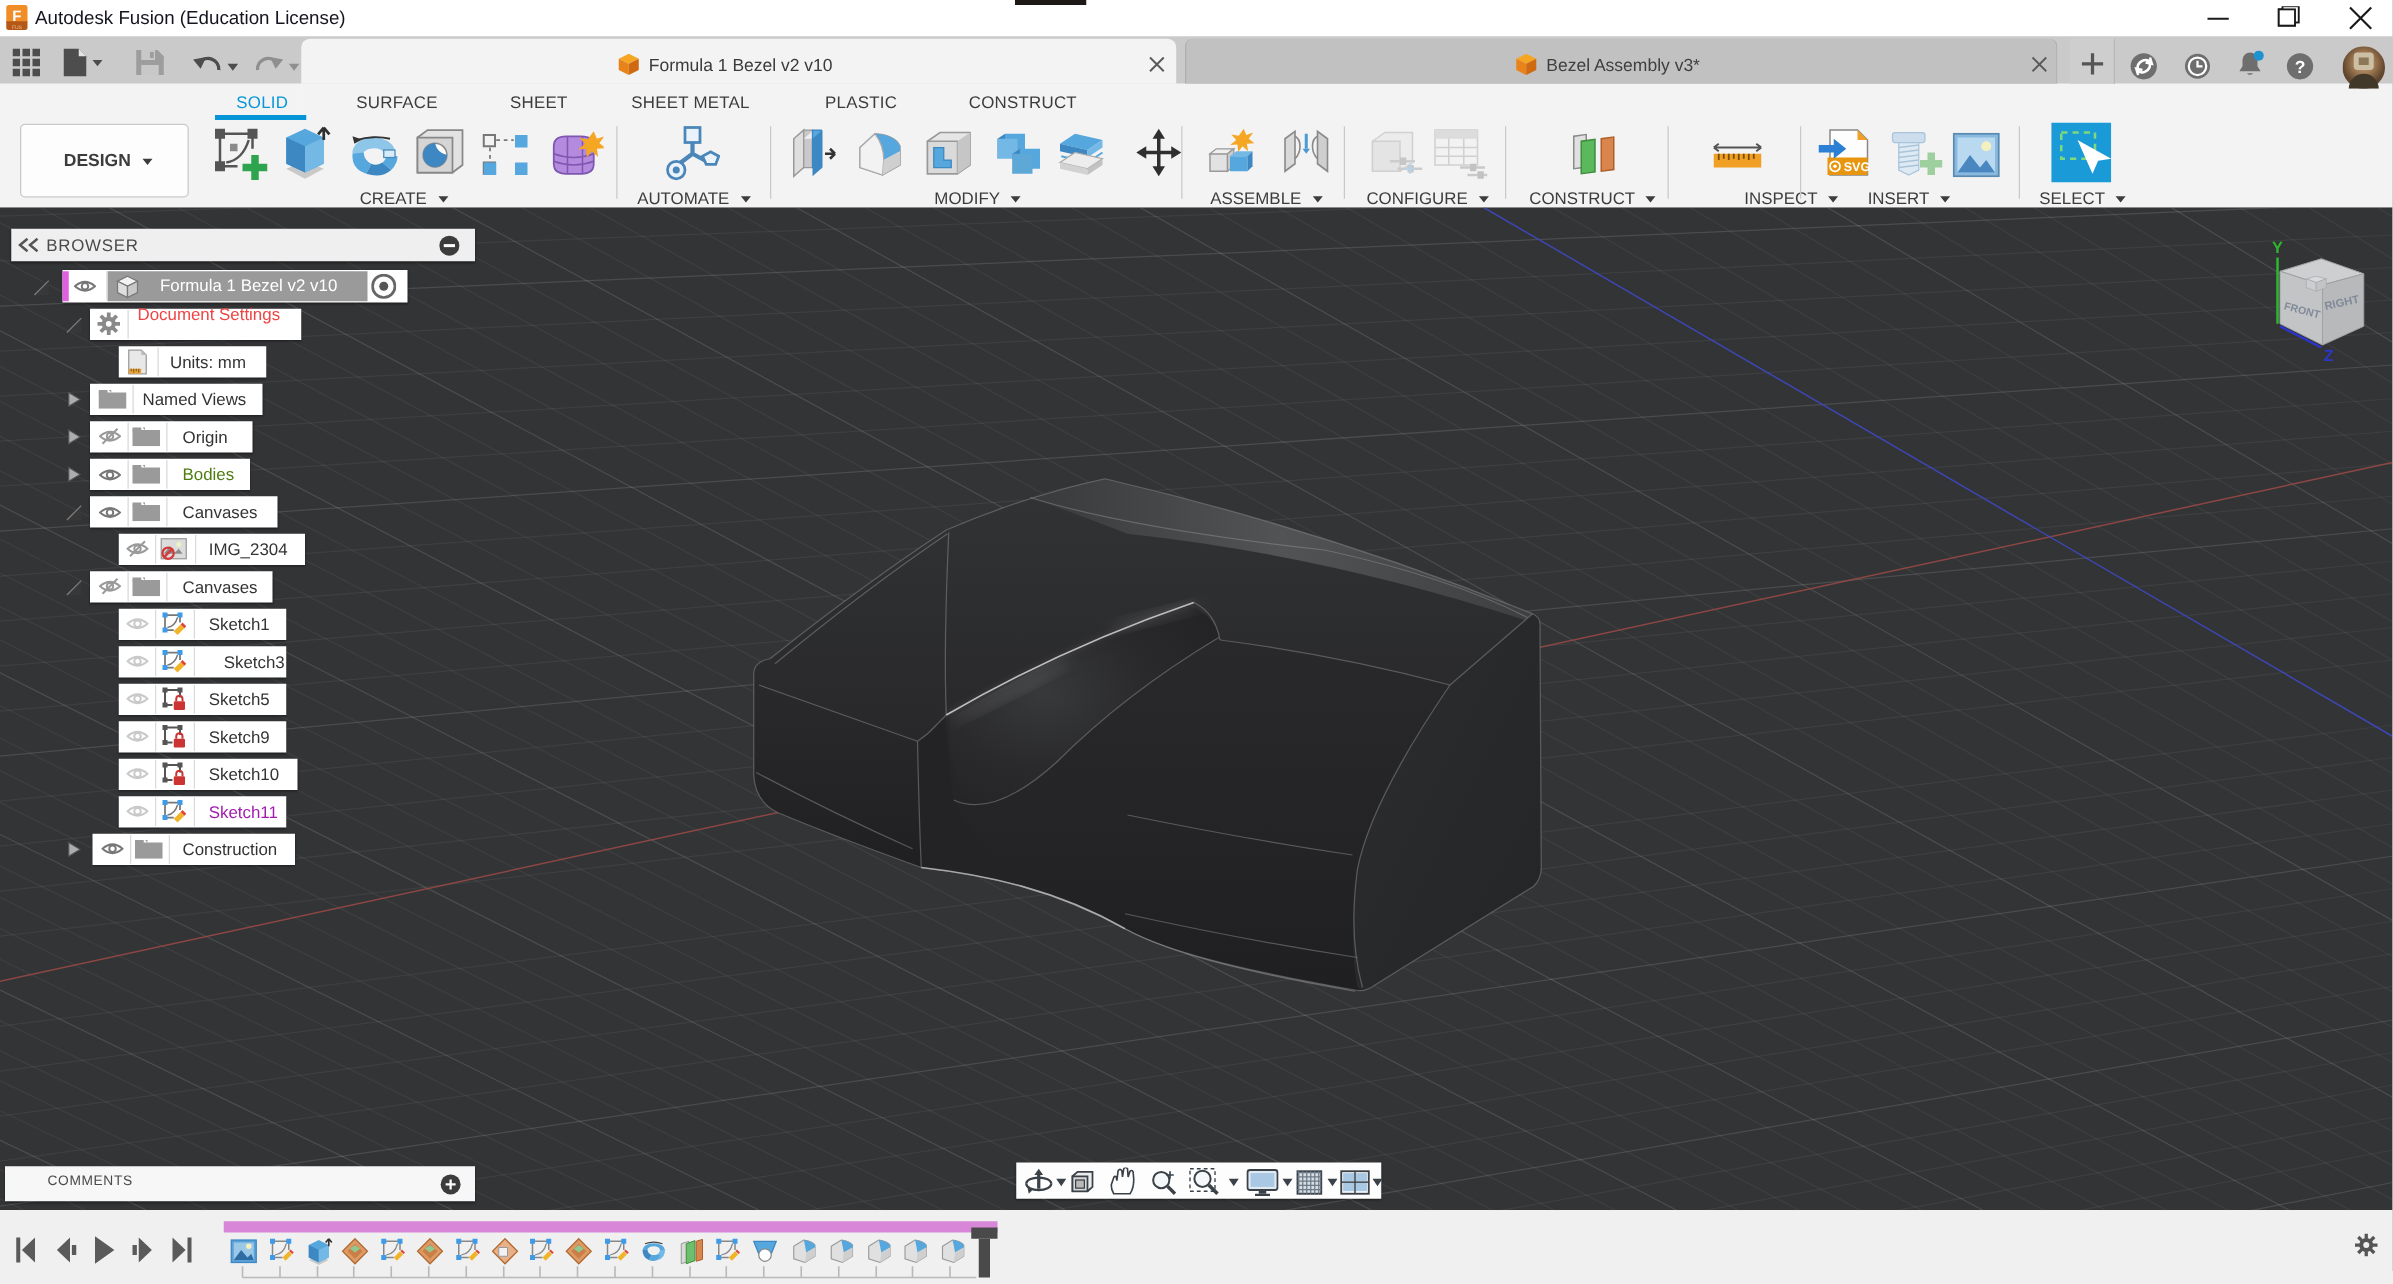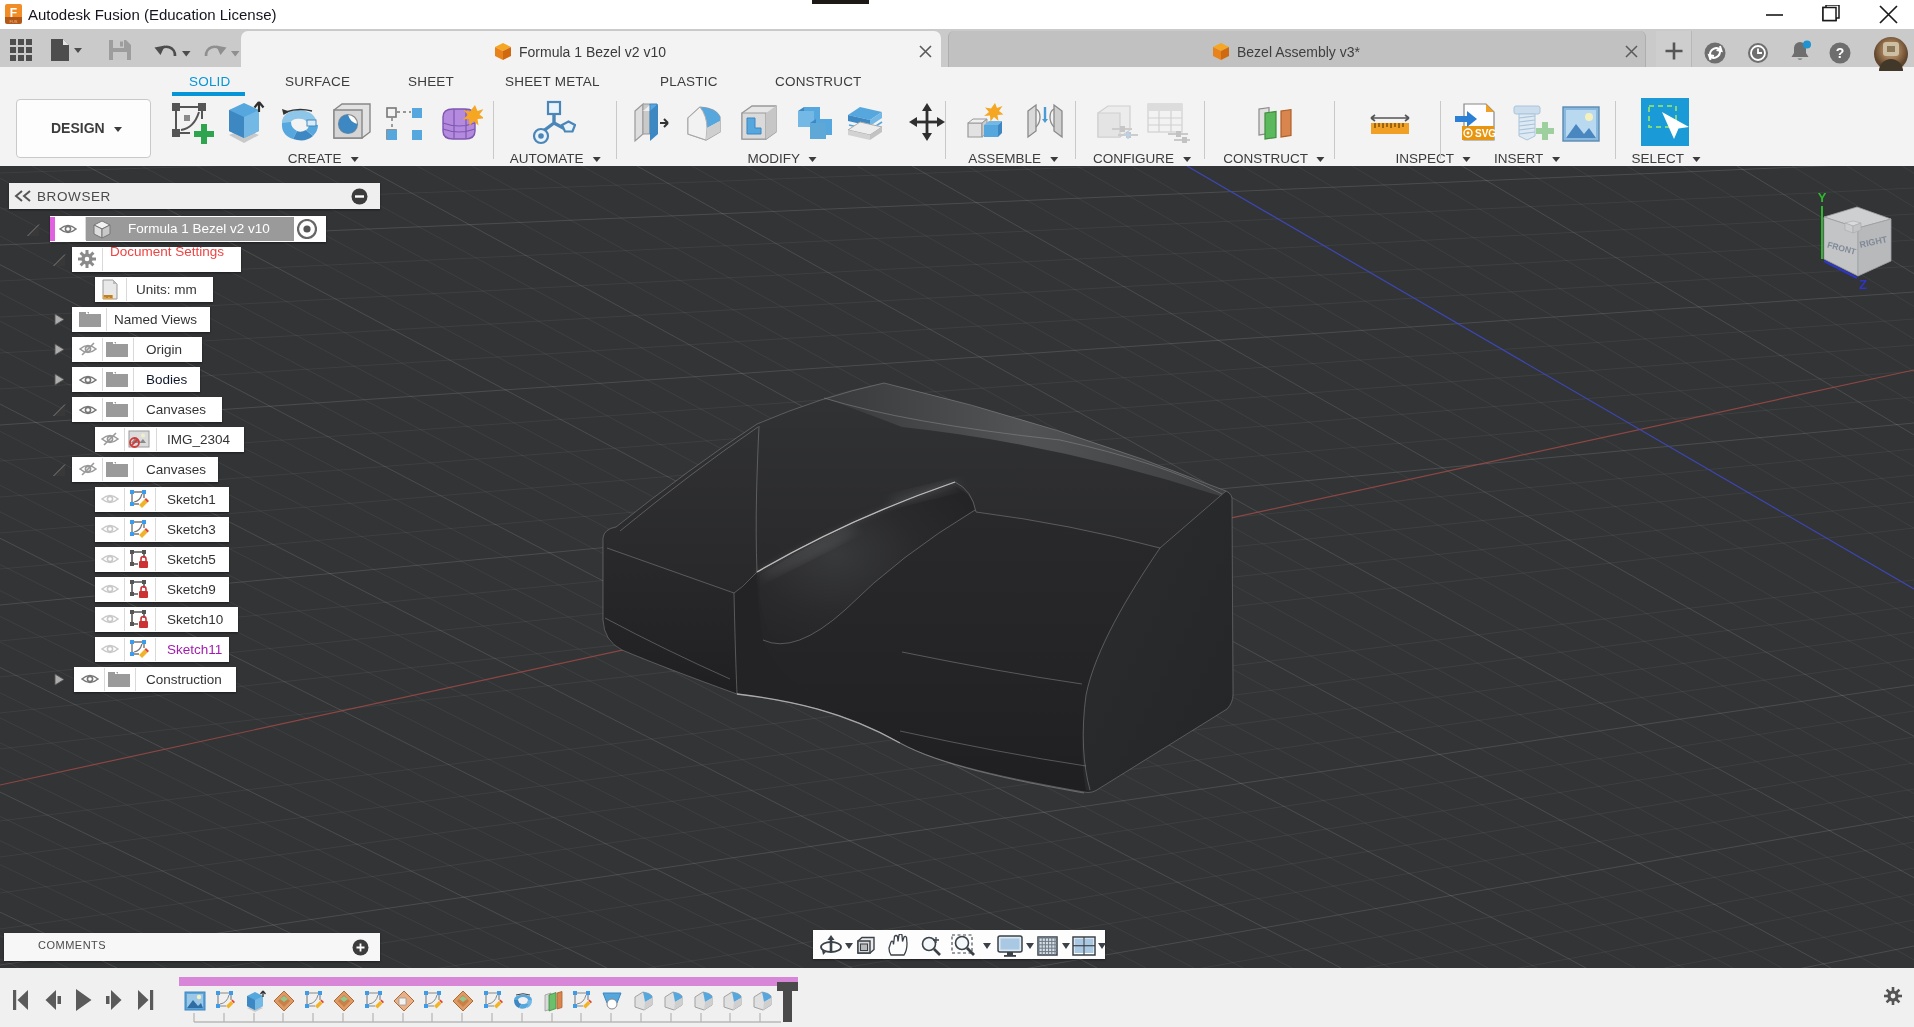--- a/index.html
+++ b/index.html
@@ -668,21 +668,21 @@
       <path d="M1 8 Q9 1 17 8 Q9 15 1 8 Z" fill="none" stroke="#777" stroke-width="1.6"></path>
       <circle cx="9" cy="8" r="2.6" fill="none" stroke="#777" stroke-width="1.6"></circle>
     </svg>
 <div class="abs" style="left:102px;top:368px;width:1px;height:23px;background:#d9d9d9"></div>
 <svg class="abs" style="left:105px;top:369px" width="24" height="18" viewBox="0 0 24 18">
       <path d="M1 3 h8 l2 2 v-1 h0 v-1 h-6 z" fill="#9a9a9a"></path>
       <rect x="1" y="5" width="22" height="13" fill="#9a9a9a"></rect>
       <path d="M1 3 h7 v3 h-7 z" fill="#9a9a9a"></path>
     </svg>
 <div class="abs" style="left:133px;top:368px;width:1px;height:23px;background:#d9d9d9"></div>
-<div class="brtext" style="left:146px;top:372px;color:#0f172a">Bodies</div>
+<div class="brtext" style="left:146px;top:372px;color:#4d7c0f">Bodies</div>
 <div class="brow" style="left:72px;top:397px;width:150px;height:25px;"></div>
 <svg class="abs" style="left:53px;top:404px" width="13" height="13" viewBox="0 0 13 13">
       <polygon points="0.5,12 12,12 12,0.5" fill="#383838"></polygon>
       <path d="M0.5,12 L12,0.5" stroke="#7d7d7d" stroke-width="1"></path>
     </svg>
 <svg class="abs" style="left:79px;top:402px" width="18" height="16" viewBox="0 0 18 16">
       <path d="M1 8 Q9 1 17 8 Q9 15 1 8 Z" fill="none" stroke="#777" stroke-width="1.6"></path>
       <circle cx="9" cy="8" r="2.6" fill="none" stroke="#777" stroke-width="1.6"></circle>
     </svg>
 <div class="abs" style="left:102px;top:398px;width:1px;height:23px;background:#d9d9d9"></div>
@@ -761,21 +761,21 @@
       <g fill="#3d9be9">
         <rect x="1" y="1" width="4" height="4"></rect>
         <rect x="13" y="1" width="4" height="4"></rect>
         <rect x="1" y="13" width="4" height="4"></rect>
       </g>
       <path d="M5 13 Q11 12 13 5" fill="none" stroke="#777" stroke-width="1.2"></path>
       <path d="M10 16 l5.5 -5.5 3 3 -5.5 5.5 z" fill="#f0b429"></path>
       <path d="M15.5 10.5 l1.5 -1.5 3 3 -1.5 1.5 z" fill="#e04438"></path>
     </svg>
 <div class="abs" style="left:155px;top:518px;width:1px;height:23px;background:#d9d9d9"></div>
-<div class="brtext" style="left:167px;top:522px;color:#333">Sketch3</div>
+<div class="brtext" style="left:179px;top:522px;color:#333">Sketch3</div>
 <div class="brow" style="left:95px;top:547px;width:134px;height:25px;"></div>
 <svg class="abs" style="left:101px;top:551px" width="18" height="16" viewBox="0 0 18 16">
       <path d="M1 8 Q9 1 17 8 Q9 15 1 8 Z" fill="none" stroke="#c9c9c9" stroke-width="1.6"></path>
       <circle cx="9" cy="8" r="2.6" fill="none" stroke="#c9c9c9" stroke-width="1.6"></circle>
     </svg>
 <div class="abs" style="left:124px;top:548px;width:1px;height:23px;background:#d9d9d9"></div>
 <svg class="abs" style="left:129px;top:549px" width="20" height="20" viewBox="0 0 20 20">
       <g stroke="#555" stroke-width="1.6" fill="none">
         <path d="M3 3 h12 M3 3 v12 M3 15 h6 M15 3 v6"></path>
       </g>

